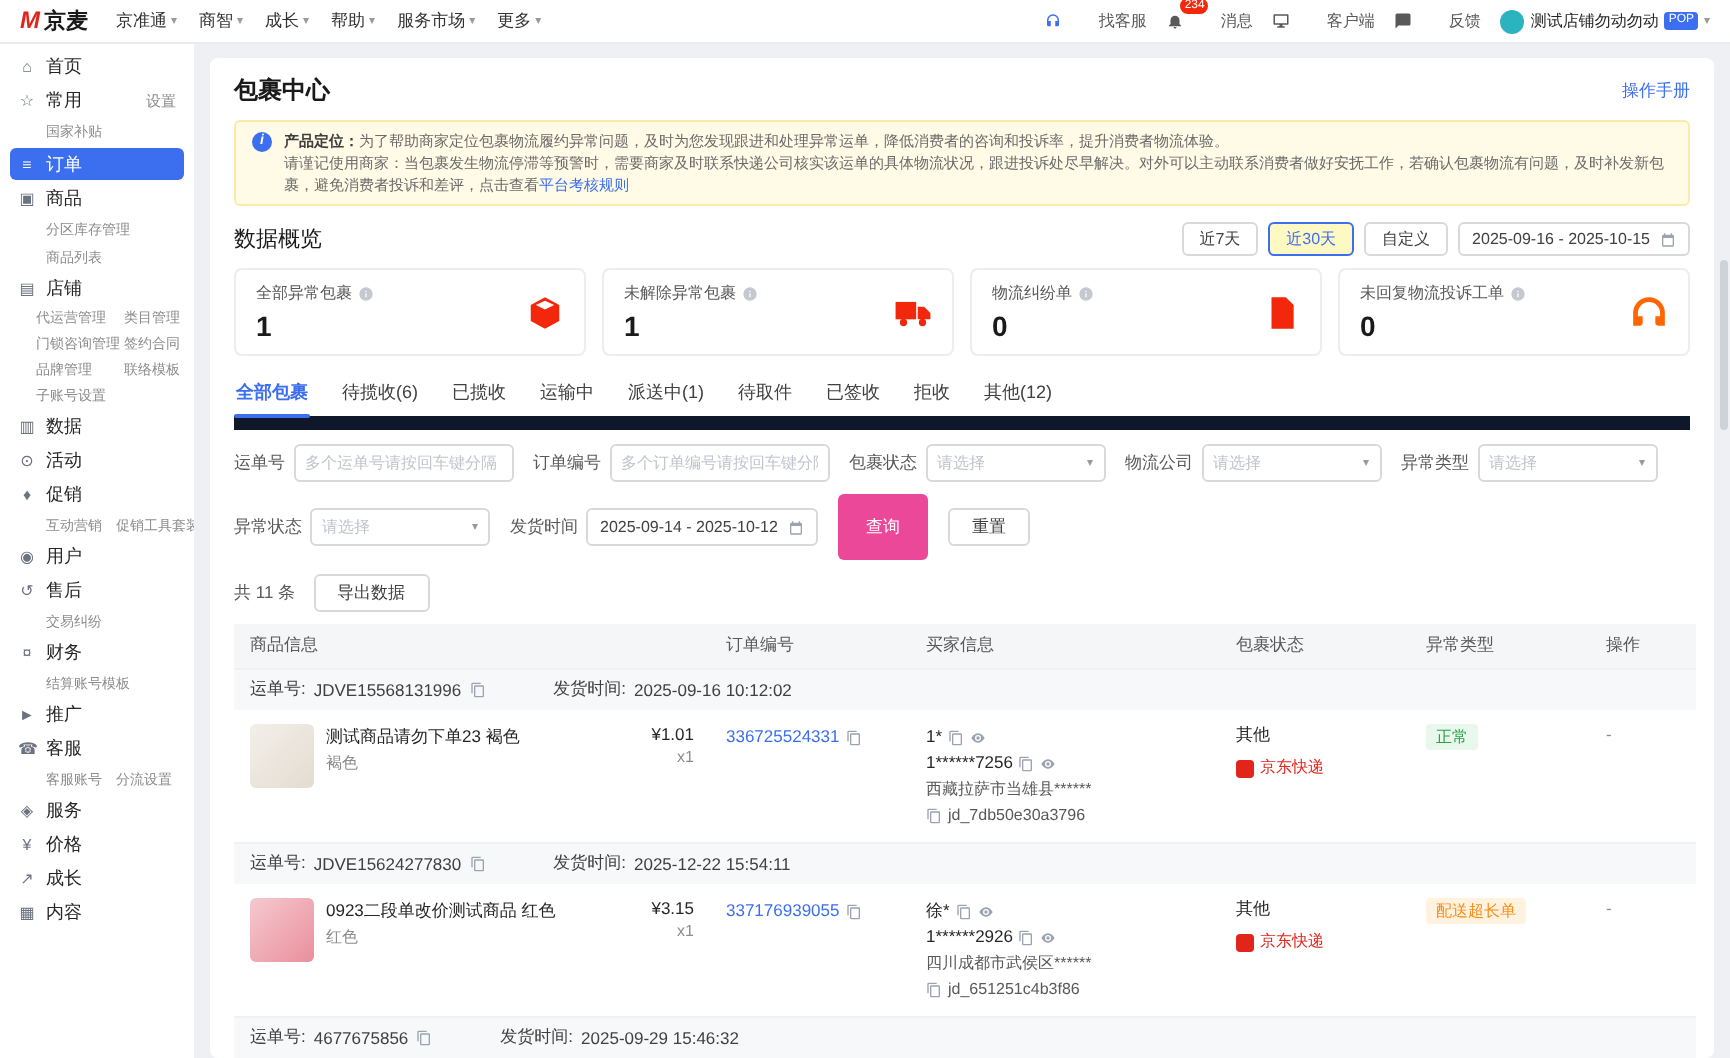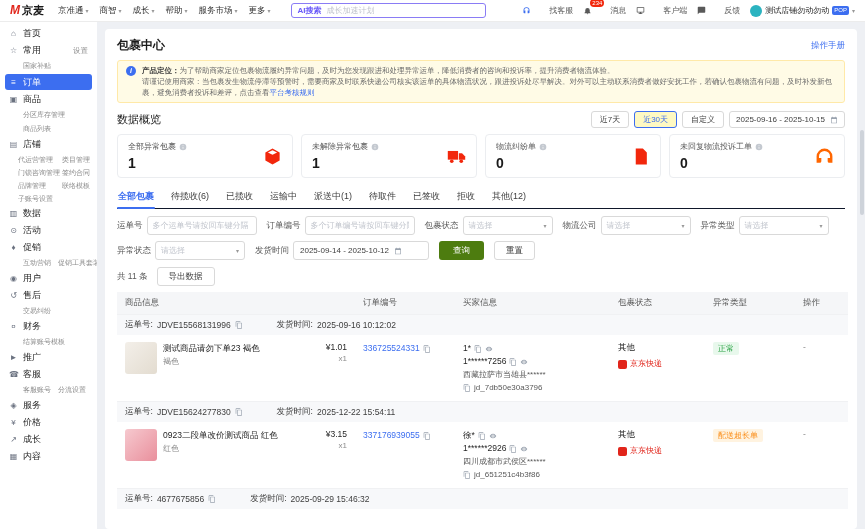--- a/index.html
+++ b/index.html
@@ -54,35 +54,35 @@
   .ov-controls{margin-left:auto;display:flex;gap:5px;align-items:center}
   .btn-s{height:17px;line-height:15px;padding:0 8px;border:1px solid #d9d9d9;border-radius:3px;font-size:8px;background:#fff;color:#404040;cursor:pointer}
   .btn-s.active{border-color:#3c6ef0;color:#3c6ef0;background:#fef9c3}
   .date-box{height:17px;border:1px solid #d9d9d9;border-radius:3px;display:flex;align-items:center;padding:0 6px;font-size:8px;color:#404040;gap:5px;cursor:pointer;background:#fff}
   .cards{display:flex;gap:8px;margin-bottom:8px}
   .stat-card{flex:1;border:1px solid #ebedf0;border-radius:4px;padding:6px 10px;display:flex;align-items:center;justify-content:space-between;background:#fff}
   .sc-label{font-size:8px;color:#595959;display:flex;gap:3px;align-items:center;white-space:nowrap}
   .sc-value{font-size:14px;font-weight:700;color:#1a1a1a;margin-top:3px}
   .sc-ico{width:19px;height:19px;fill:#f2270c;flex:none}
   .sc-ico.orange{fill:#ff6600}
-  .tabs{display:flex;gap:15px;border-bottom:1px solid #0f172a;margin-bottom:7px}
+  .tabs{display:flex;gap:15px;border-bottom:7px solid #0f172a;margin-bottom:7px}
   .tab{font-size:9px;color:#404040;padding:4px 1px 5px;cursor:pointer;position:relative;white-space:nowrap}
   .tab.active{color:#3c6ef0;font-weight:700}
   .tab.active:after{content:"";position:absolute;left:0;right:0;bottom:-1px;height:2px;background:#3c6ef0;border-radius:1px}
   .chips{display:flex;align-items:center;gap:6px;margin-bottom:7px;font-size:8.5px}
   .chips-label{color:#595959}
   .chip{border:1px solid #d9d9d9;border-radius:3px;padding:2px 8px;color:#404040;cursor:pointer;background:#fff;white-space:nowrap}
   .filter{display:flex;flex-wrap:wrap;gap:6px 10px;margin-bottom:7px;align-items:center}
   .f-group{display:flex;align-items:center;gap:4px}
   .f-label{font-size:8.5px;color:#595959;white-space:nowrap}
   .f-input{width:110px;height:19px;border:1px solid #d9d9d9;border-radius:3px;font-size:8px;padding:0 5px;color:#262626;font-family:inherit;outline:none}
   .f-input::placeholder{color:#c0c4cc}
   .f-select{width:90px;height:19px;border:1px solid #d9d9d9;border-radius:3px;display:flex;align-items:center;justify-content:space-between;padding:0 5px;font-size:8px;color:#c0c4cc;cursor:pointer;background:#fff}
-  .f-date{width:136px;height:19px;border:1px solid #d9d9d9;border-radius:3px;display:flex;align-items:center;padding:0 6px;font-size:8px;color:#404040;gap:5px;cursor:pointer;background:#fff}
-  .btn-primary{background:#4d7c0f;color:#fff;border:none;border-radius:3px;height:19px;padding:0 14px;font-size:8.5px;cursor:pointer;font-family:inherit}
+  .f-date{width:116px;height:19px;border:1px solid #d9d9d9;border-radius:3px;display:flex;align-items:center;padding:0 6px;font-size:8px;color:#404040;gap:5px;cursor:pointer;background:#fff}
+  .btn-primary{background:#ec4899;color:#fff;border:none;border-radius:3px;height:33px;padding:0 14px;font-size:8.5px;cursor:pointer;font-family:inherit}
   .btn-plain{background:#fff;border:1px solid #d9d9d9;border-radius:3px;height:19px;padding:0 11px;font-size:8.5px;color:#404040;cursor:pointer;font-family:inherit}
   .list-bar{display:flex;align-items:center;gap:9px;margin-bottom:6px}
   .total{font-size:8.5px;color:#595959}
   
   table{width:100%;border-collapse:collapse;table-layout:fixed;font-size:8.5px}
   th{background:#f5f6f8;color:#595959;font-weight:400;text-align:left;padding:5px 8px}
   td{padding:7px 8px;vertical-align:top;border-bottom:1px solid #f0f1f3}
   .t-group td{background:#f7f8fa;padding:4px 8px;color:#404040;border-bottom:none;border-top:1px solid #f0f1f3}
   .g-line{display:flex;align-items:center;gap:4px}
   .g-gap{width:26px}
@@ -179,24 +179,20 @@
       </span>
     <span class="nav-item">
         <span>服务市场</span>
         <span class="chev">▾</span>
       </span>
     <span class="nav-item">
         <span>更多</span>
         <span class="chev">▾</span>
       </span>
   </div>
-  <div class="ai">
-    <span class="ai-label">AI搜索</span>
-    <span class="ai-ph">成长加速计划</span>
-  </div>
   <div class="top-right">
     <span class="tr-item">
         <svg class="ico blue">
           <use href="#i-headset"></use>
         </svg>
         <span>找客服</span>
       </span>
     <span class="tr-item">
         <svg class="ico">
           <use href="#i-bell"></use>

